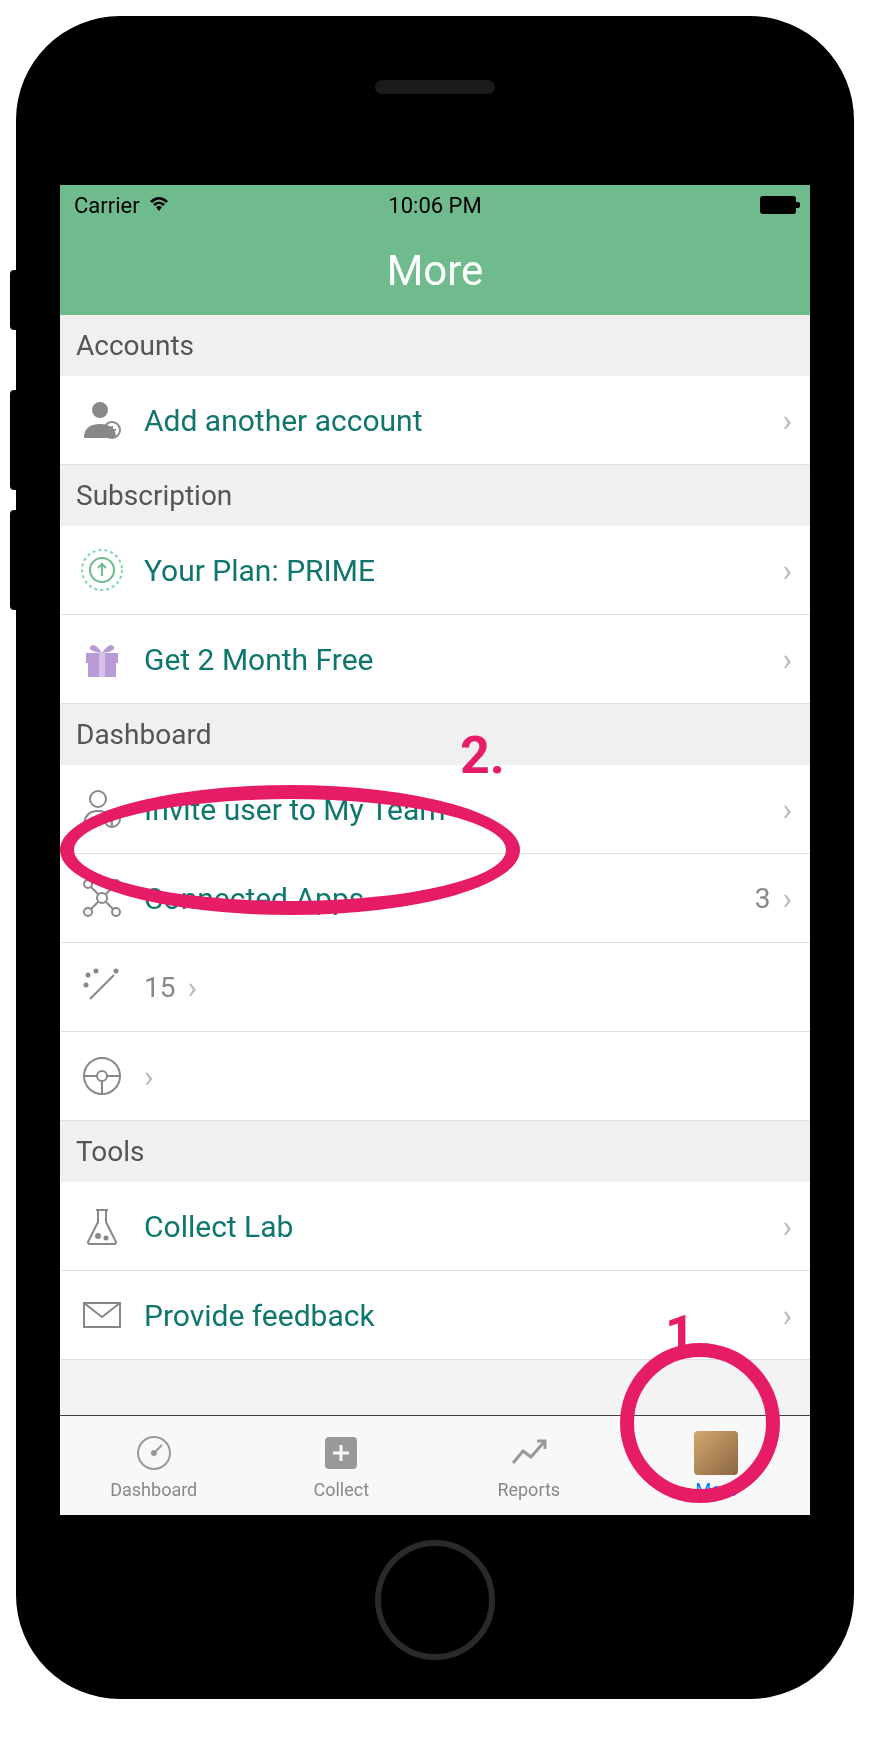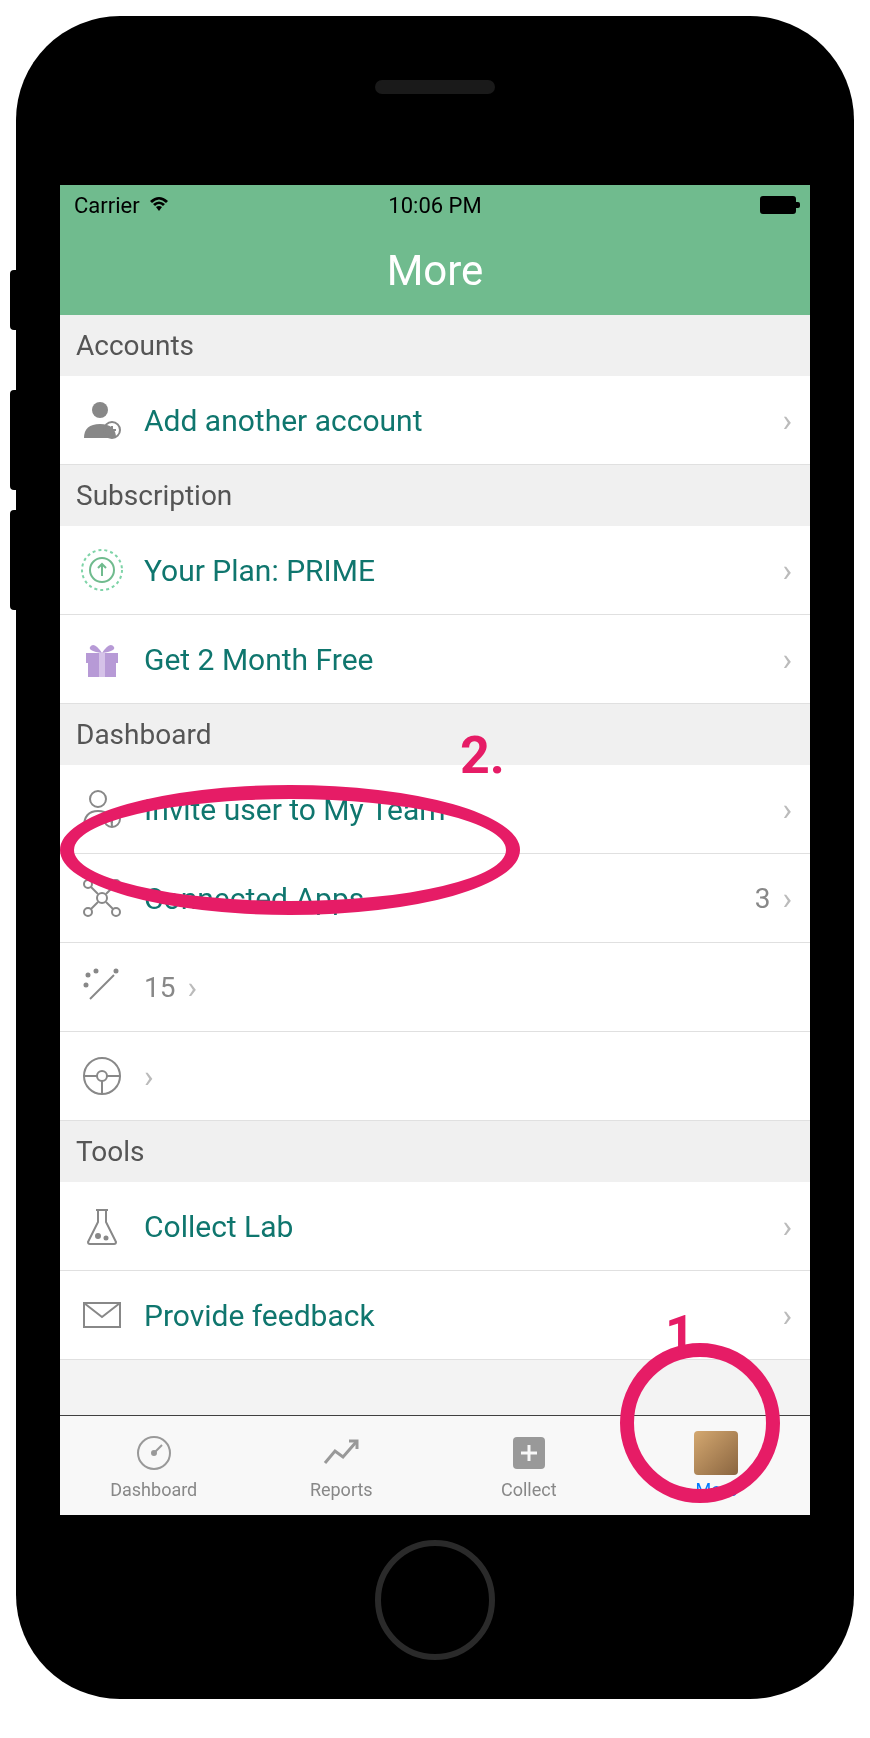--- a/index.html
+++ b/index.html
@@ -406,35 +406,35 @@
           <svg width="40" height="40" viewBox="0 0 40 40" fill="none" stroke="#999" stroke-width="2">
               <circle cx="20" cy="20" r="16"></circle>
               <line x1="20" y1="20" x2="28" y2="12"></line>
               <circle cx="20" cy="20" r="2" fill="#999"></circle>
             </svg>
         </div>
         <span class="tab-label">Dashboard</span>
       </div>
       <div class="tab">
         <div class="tab-icon">
+          <svg width="40" height="40" viewBox="0 0 40 40">
+              <rect x="4" y="4" width="32" height="32" rx="4" fill="#999"></rect>
+              <path d="M20 12 V28 M12 20 H28" stroke="#f8f8f8" stroke-width="3"></path>
+            </svg>
+        </div>
+        <span class="tab-label">Collect</span>
+      </div>
+      <div class="tab">
+        <div class="tab-icon">
           <svg width="40" height="40" viewBox="0 0 40 40" fill="none" stroke="#999" stroke-width="3">
               <polyline points="4,30 14,18 22,24 36,8"></polyline>
               <polyline points="28,8 36,8 36,16"></polyline>
             </svg>
         </div>
         <span class="tab-label">Reports</span>
-      </div>
-      <div class="tab">
-        <div class="tab-icon">
-          <svg width="40" height="40" viewBox="0 0 40 40">
-              <rect x="4" y="4" width="32" height="32" rx="4" fill="#999"></rect>
-              <path d="M20 12 V28 M12 20 H28" stroke="#f8f8f8" stroke-width="3"></path>
-            </svg>
-        </div>
-        <span class="tab-label">Collect</span>
       </div>
       <div class="tab active">
         <div class="tab-icon">
           <div class="tab-avatar"></div>
         </div>
         <span class="tab-label">More</span>
       </div>
     </div>
 
     <div class="ann-circle-1"></div>

